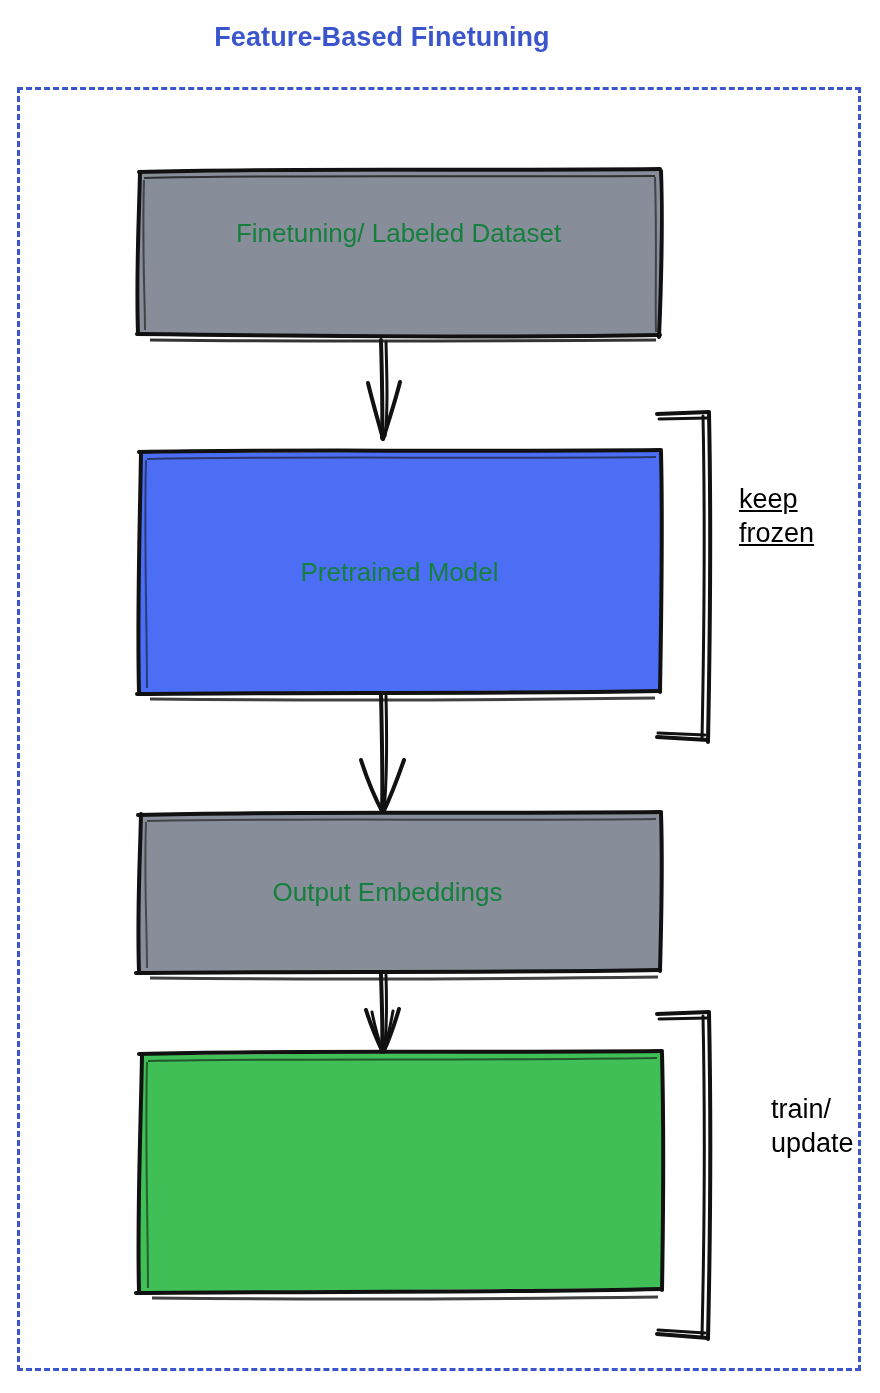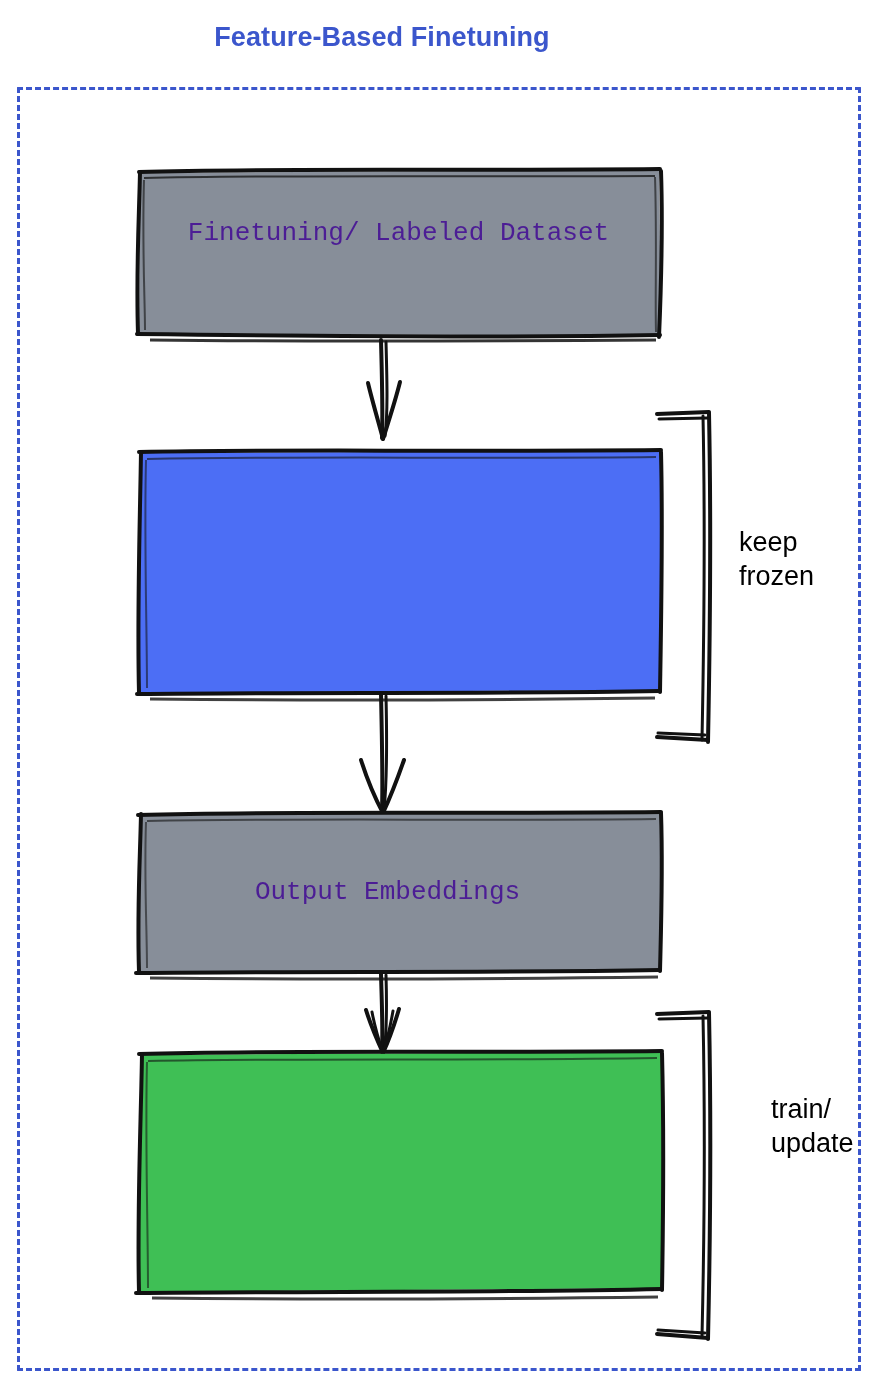--- a/index.html
+++ b/index.html
@@ -44,23 +44,23 @@
     position: absolute;
     left: 0;
     top: 0;
     width: 880px;
     height: 1393px;
     pointer-events: none;
   }
   .node-label {
     position: absolute;
     text-align: center;
-    color: #4c1d95;
+    color: #15803d;
     font-size: 26px;
-    font-family: Liberation Mono, monospace;
+    font-family: Liberation Sans, sans-serif;
     white-space: nowrap;
     line-height: 1.15;
   }
   .side-label {
     position: absolute;
     color: #000000;
     font-size: 27px;
     font-family: "Liberation Sans", sans-serif;
     line-height: 1.25;
     text-align: left;
@@ -162,23 +162,24 @@
       <path d="M709 1013 C 711 1110, 710 1250, 708 1339" fill="none" stroke="#111" stroke-width="4" stroke-linecap="round"></path>
       <path d="M703 1016 C 705 1112, 704 1250, 702 1337" fill="none" stroke="#111" stroke-width="3" stroke-linecap="round"></path>
       <path d="M657 1334 L708 1338" fill="none" stroke="#111" stroke-width="4" stroke-linecap="round"></path>
       <path d="M658 1330 L705 1333" fill="none" stroke="#111" stroke-width="3" stroke-linecap="round"></path>
     </g>
 
   </svg>
 
   <div class="node-label" style="left:137px; top:219px; width:523px;">Finetuning/ Labeled Dataset</div>
 
+  <div class="node-label" style="left:139px; top:558px; width:521px;">Pretrained Model</div>
 
   <div class="node-label" style="left:127px; top:878px; width:521px;">Output Embeddings</div>
 
 
-  <div class="side-label" style="left:739px; top:526px; width:120px;">keep
+  <div class="side-label" style="left:739px; top:483px; width:120px;text-decoration:underline;">keep
 frozen</div>
 
   <div class="side-label" style="left:739px; top:1093px; width:120px;margin-left:32px;">train/
 update</div>
 
 </div>
 
 </body></html>

